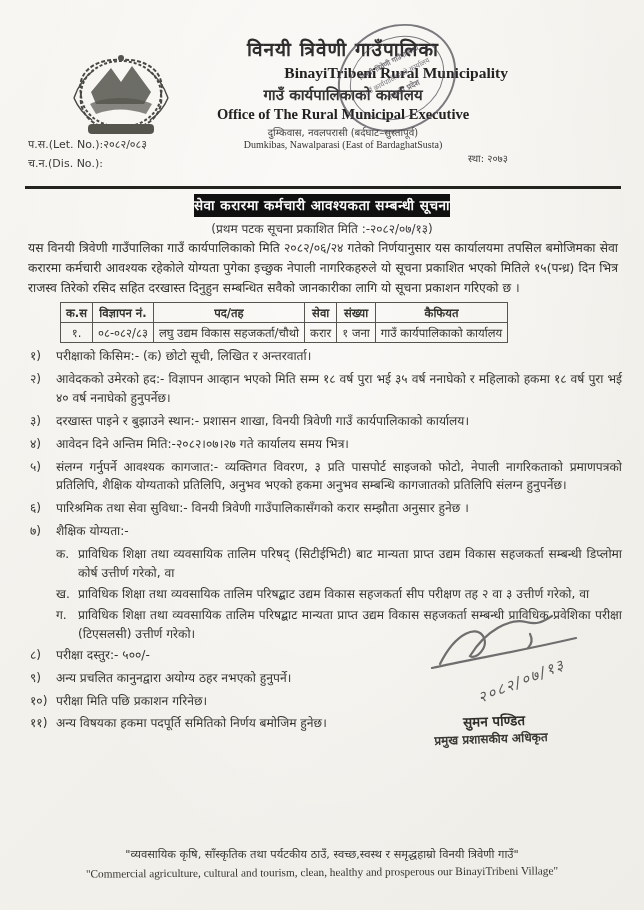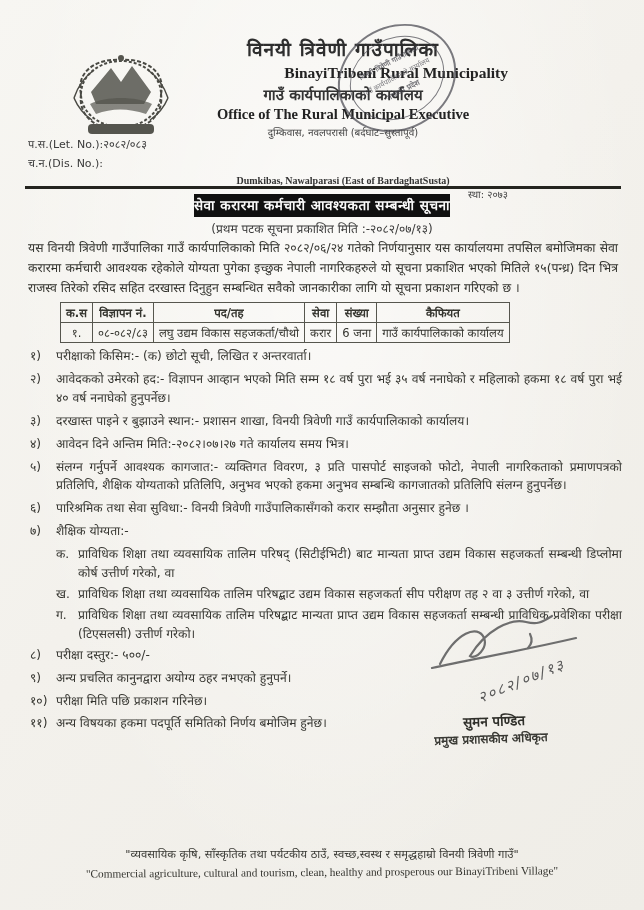--- a/index.html
+++ b/index.html
@@ -19,21 +19,21 @@
   }
   
   .hdr{position:absolute;left:28px;top:30px;width:592px;height:152px;}
   .emblem{position:absolute;left:38px;top:22px;width:110px;height:92px;}
   .hdr-center{position:absolute;left:150px;top:6px;width:330px;text-align:center;}
   .muni-np{font-size:19px;font-weight:bold;letter-spacing:1px;color:#2e2e2e;}
   .muni-en{font-family:"Liberation Serif","DejaVu Serif",serif;font-size:15.5px;font-weight:bold;color:#222;margin-top:2px;text-align:right;}
   .office-np{font-size:15px;font-weight:bold;color:#333;margin-top:2px;}
   .office-en{font-family:"Liberation Serif","DejaVu Serif",serif;font-size:14.5px;font-weight:bold;color:#222;margin-top:2px;}
   .addr-np{font-size:10px;font-weight:normal;color:#444;margin-top:2px;}
-  .addr-en{font-family:"Liberation Serif","DejaVu Serif",serif;font-size:10px;font-weight:bold;color:#333;margin-top:36px;}
+  .addr-en{font-family:"Liberation Serif","DejaVu Serif",serif;font-size:10px;font-weight:normal;color:#333;}
   .estd{font-size:10px;color:#444;margin-top:1px;text-align:right;}
   .hdr-right{position:absolute;right:0;top:32px;width:168px;font-size:9.5px;color:#35352f;line-height:1.45;}
   .hdr-right .phone{font-size:10px;}
   .hdr-right .prov{margin-top:6px;}
   .hdr-left-nums{position:absolute;left:0;top:106px;font-size:11px;color:#3a3a3a;line-height:1.7;}
   .stamp{
     position:absolute;left:308px;top:-4px;width:122px;height:104px;
     transform:rotate(-28deg);opacity:.72;pointer-events:none;
   }
   .stamp .ring{position:absolute;inset:0;border:2px solid #4a4a52;border-radius:50%;}
@@ -156,21 +156,21 @@
           <th>संख्या</th>
           <th>कैफियत</th>
         </tr>
       </thead>
     <tbody id="vac-body">
         <tr>
           <td>१.</td>
           <td>०८-०८२/८३</td>
           <td>लघु उद्यम विकास सहजकर्ता/चौथो</td>
           <td>करार</td>
-          <td>6 जना</td>
+          <td>१ जना</td>
           <td>गाउँ कार्यपालिकाको कार्यालय</td>
         </tr>
       </tbody>
   </table>
 
   <div class="items" id="items">
       <div class="item">
         <span class="inum">१)</span>
         <span class="itext">परीक्षाको किसिम:- (क) छोटो सूची, लिखित र अन्तरवार्ता।</span>
       </div>

